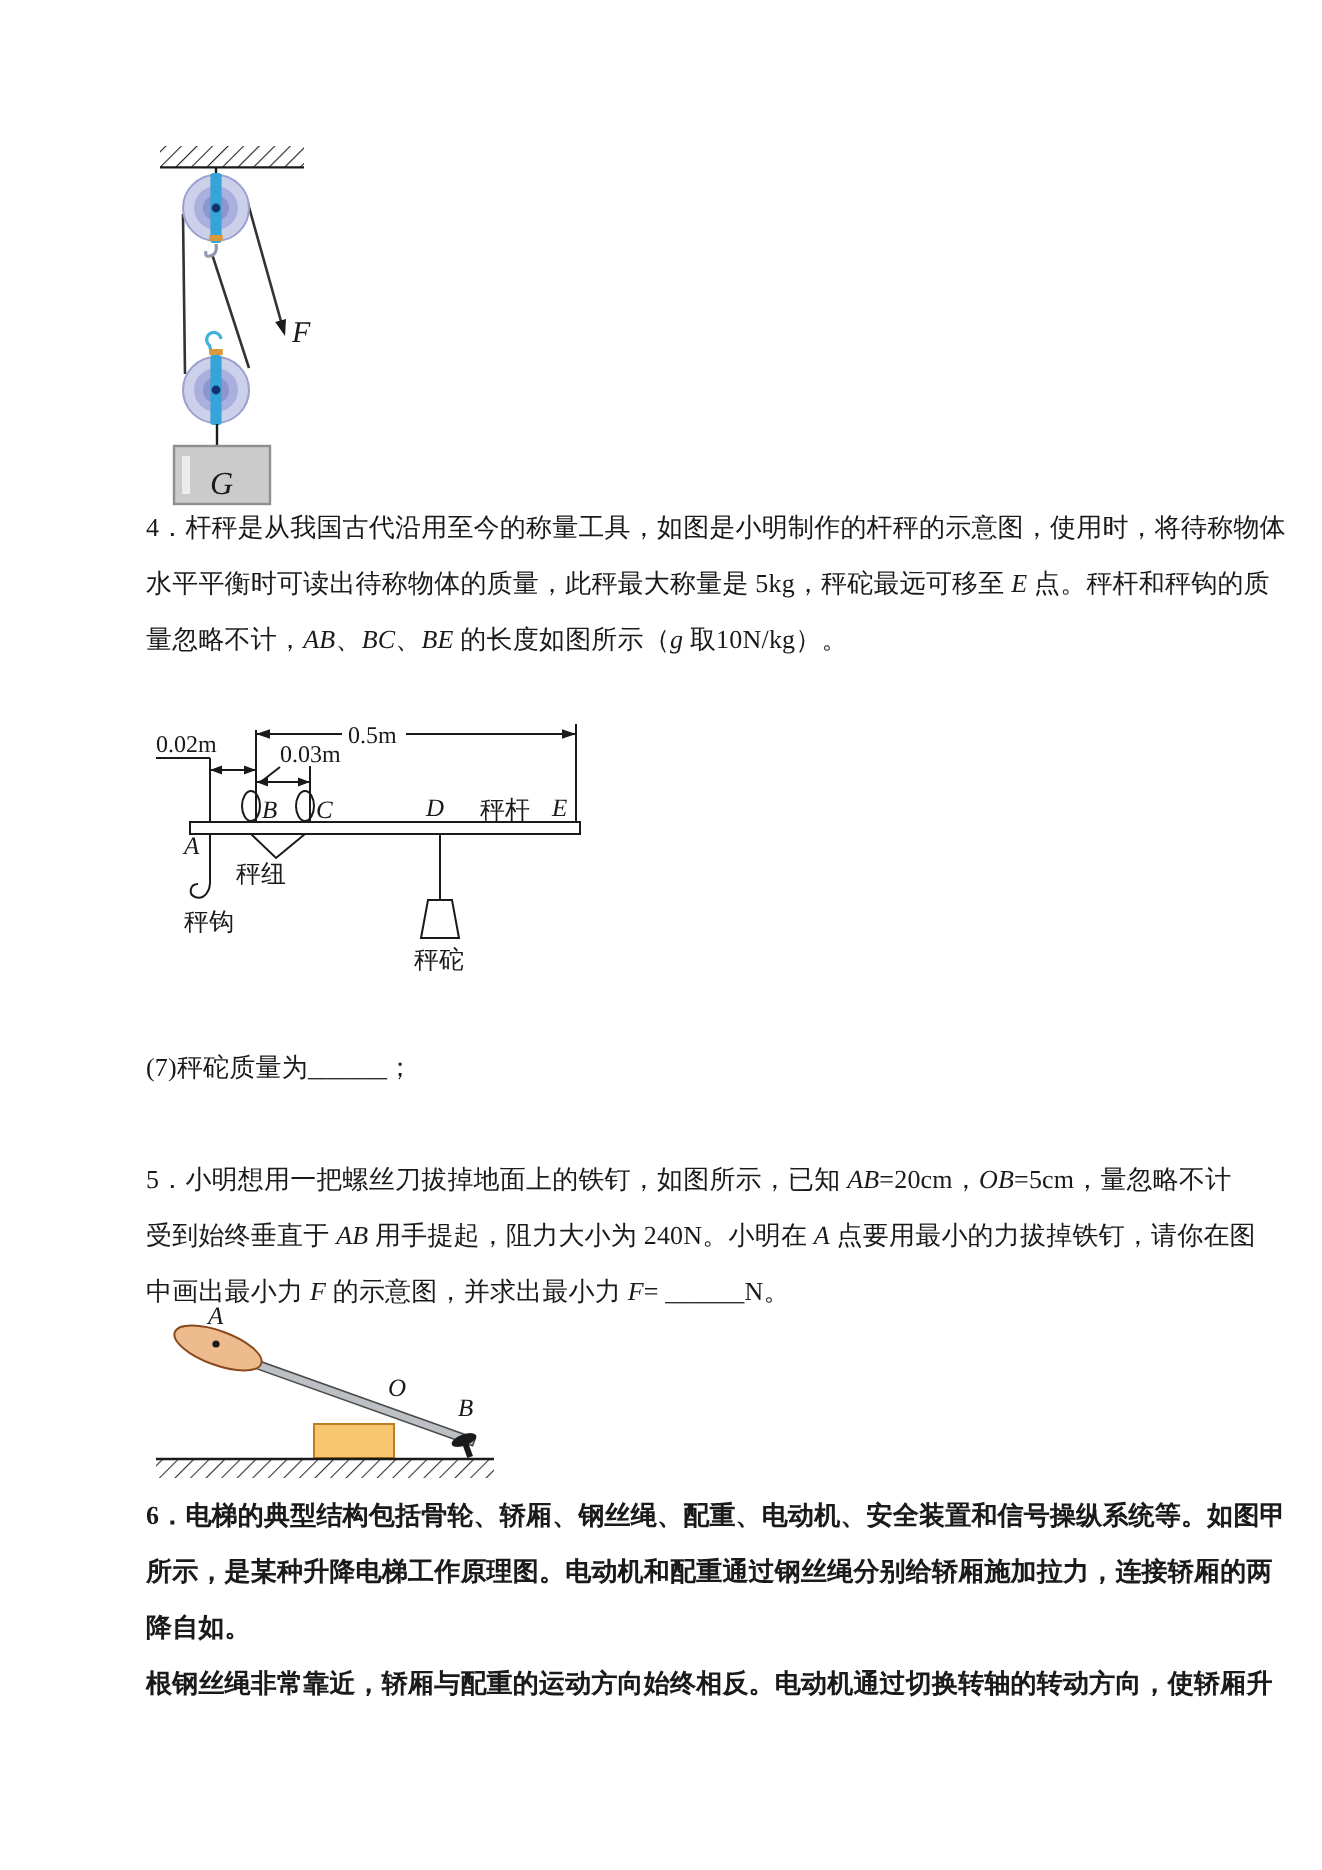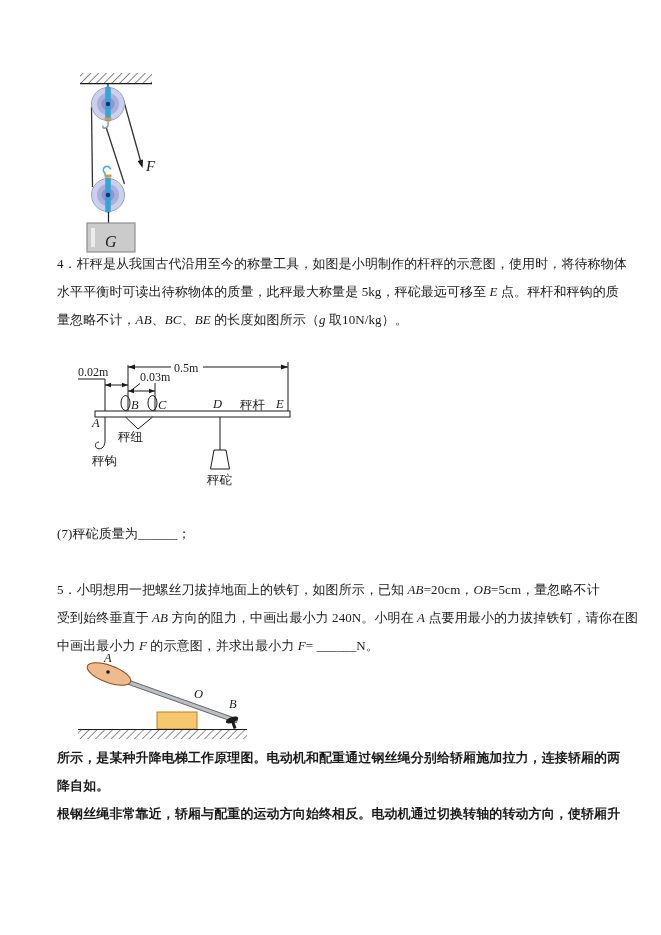--- a/index.html
+++ b/index.html
@@ -1,19 +1,19 @@
 <!DOCTYPE html>
 <html style="--ink: #1a1a1a; --rope: #333333; --pulley_outer: #cdd0ea; --pulley_outer_stroke: #9aa0cf; --pulley_mid: #aab0dd; --pulley_inner: #8f96cf; --pulley_hub: #15316e; --strip_blue: #35a4d8; --axle_orange: #d89a3c; --hook_cyan: #41b2da; --hook_grey: #8f98ac; --weight_fill: #cbcbcb; --weight_stroke: #8f8f8f; --weight_stripe: #ececec; --handle_fill: #edbb8d; --handle_stroke: #8a4a1c; --shaft_fill: #bcc0c4; --shaft_stroke: #4a4a4a; --block_fill: #f7c76f; --block_stroke: #bc7e20;"><head>
 <meta charset="utf-8">
 <style>
   html,body{margin:0;padding:0;background:#ffffff;}
   .page{position:relative;width:661px;height:935px;background:#ffffff;
         font-family:"Liberation Serif","DejaVu Serif",serif;color:#1a1a1a;overflow:hidden;}
   .tblock{position:absolute;left:57px;width:556px;font-size:13px;}
-  .tblock .tline{height:28px;line-height:28px;white-space:nowrap;letter-spacing:0.1px;}
+  .tblock .tline{height:28px;line-height:28px;white-space:nowrap;letter-spacing:0.1px;margin-left:16px;}
   .bold .tline{font-weight:700;}
   .st-i{font-style:italic;}
   .st-b{font-weight:400;}
   .fig{position:absolute;}
   svg text{font-family:"Liberation Serif","DejaVu Serif",serif;fill:var(--ink);}
   svg .it{font-style:italic;}
   .lnk{stroke:var(--ink);stroke-width:1.2;fill:none;}
   .thin{stroke:var(--ink);stroke-width:1;fill:none;}
   .rope{stroke:var(--rope);stroke-width:1.3;fill:none;}
   .inkF{fill:var(--ink);}
@@ -135,21 +135,21 @@
     <path d="M140,93 L152,93 L155.5,112 L136.5,112 Z" class="whiteF"></path>
     <text x="133" y="127" font-size="12.5">秤砣</text>
   </svg>
 
   <div class="tblock" style="top:520px">
       <div class="tline"><span>(7)秤砣质量为______；</span></div>
     </div>
 
   <div class="tblock" style="top:576px">
       <div class="tline"><span>5．小明想用一把螺丝刀拔掉地面上的铁钉，如图所示，已知 </span><span class="st-i">AB</span><span>=20cm，</span><span class="st-i">OB</span><span>=5cm，量忽略不计</span></div>
-      <div class="tline"><span>受到始终垂直于 </span><span class="st-i">AB</span><span> 方向的阻力，中画出最小力 240N。小明在 </span><span class="st-i">A</span><span> 点要用最小的力拔掉铁钉，请你在图</span></div>
+      <div class="tline"><span>受到始终垂直于 </span><span class="st-i">AB</span><span> 用手提起，阻力大小为 240N。小明在 </span><span class="st-i">A</span><span> 点要用最小的力拔掉铁钉，请你在图</span></div>
       <div class="tline"><span>中画出最小力 </span><span class="st-i">F</span><span> 的示意图，并求出最小力 </span><span class="st-i">F</span><span>= ______N。</span></div>
     </div>
 
   <svg class="fig" style="left:75px;top:650px" width="180" height="92" viewBox="0 0 180 92">
     <defs>
       <pattern id="hatch2" width="5.5" height="9" patternUnits="userSpaceOnUse" patternTransform="rotate(45)">
         <line x1="0" y1="0" x2="0" y2="9" stroke="#333" stroke-width="1.1"></line>
       </pattern>
     </defs>
     <polygon points="49.3,32.9 50.7,29.1 162.7,69.1 161.3,72.9" class="shaft"></polygon>
@@ -163,18 +163,19 @@
     <text x="154" y="58" font-size="12.5" class="it">B</text>
     <g transform="rotate(-20 157 70)">
       <ellipse cx="157" cy="70" rx="6.5" ry="2.8" class="inkF"></ellipse>
       <rect x="155.5" y="70" width="3" height="9" class="inkF"></rect>
     </g>
     <line x1="3" y1="79.5" x2="172" y2="79.5" class="lnk"></line>
     <rect x="3" y="80" width="169" height="9" fill="url(#hatch2)"></rect>
   </svg>
 
   <div class="tblock bold" style="top:744px">
+      <div class="tline"><span>6．电梯的典型结构包括骨轮、轿厢、钢丝绳、配重、电动机、安全装置和信号操纵系统等。如图甲</span></div>
       <div class="tline"><span>所示，是某种升降电梯工作原理图。电动机和配重通过钢丝绳分别给轿厢施加拉力，连接轿厢的两</span></div>
       <div class="tline"><span>降自如。</span></div>
       <div class="tline"><span>根钢丝绳非常靠近，轿厢与配重的运动方向始终相反。电动机通过切换转轴的转动方向，使轿厢升</span></div>
     </div>
 
 </div>
 
 </body></html>

